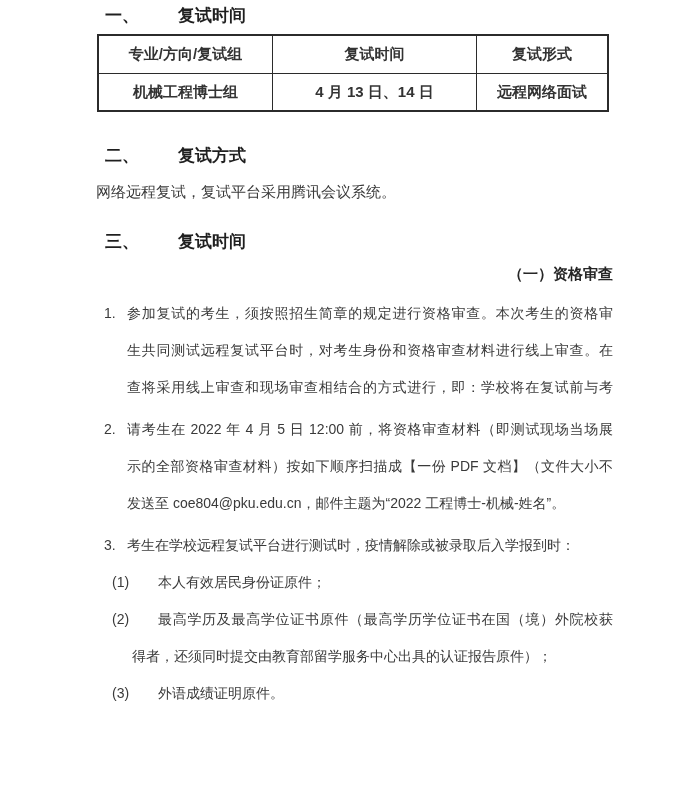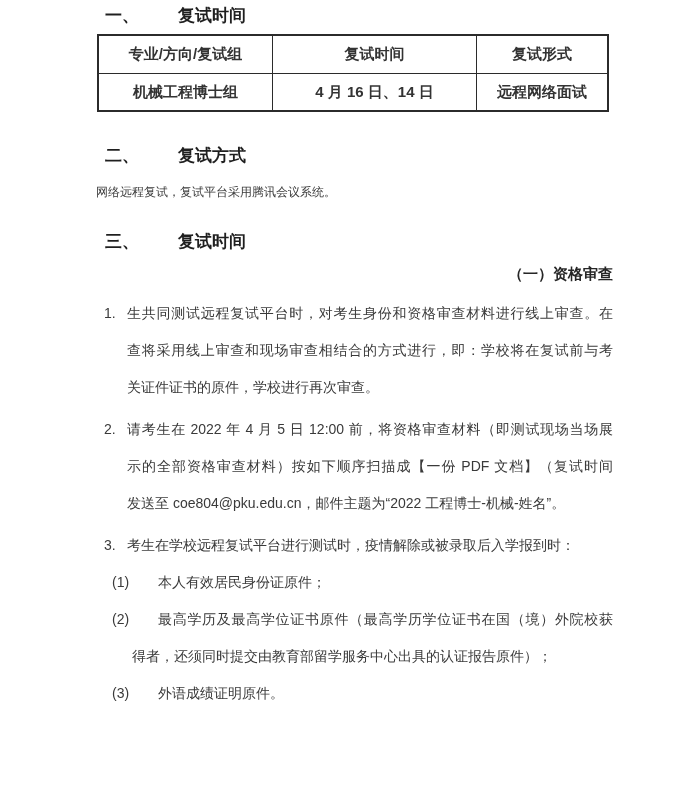--- a/index.html
+++ b/index.html
@@ -30,21 +30,21 @@
     border: 1px solid #2b2b2b;
     font-size: 15px; font-weight: bold; color: #333333;
     text-align: center; vertical-align: middle; padding: 0;
   }
   table.sched th { height: 37px; }
   table.sched td { height: 36px; }
   .col-1 { width: 173px; } .col-2 { width: 203px; } .col-3 { width: 130px; }
 
   
   .method-par {
-    margin: 16px 0 0 0; font-size: 12px; line-height: 20px; color: #3a3a3a;
+    margin: 16px 0 0 0; font-size: 15px; line-height: 20px; color: #3a3a3a;
   }
 
   
   .subhead {
     margin: 13px 0 0 14px; font-size: 15px; font-weight: bold;
     color: #262626; line-height: 18px; text-align: right;
   }
 
   
   .items { margin-top: 12px; font-size: 14px; }
@@ -83,21 +83,21 @@
     <thead>
       <tr>
         <th class="col-1">专业/方向/复试组</th>
         <th class="col-2">复试时间</th>
         <th class="col-3">复试形式</th>
       </tr>
     </thead>
     <tbody>
       <tr>
         <td>机械工程博士组</td>
-        <td>4 月 16 日、14 日</td>
+        <td>4 月 13 日、14 日</td>
         <td>远程网络面试</td>
       </tr>
     </tbody>
   </table>
 
   <h2 class="sec sec-2">
     <span class="sec-num">二、</span>
     <span class="sec-title">复试方式</span>
   </h2>
 
@@ -109,30 +109,30 @@
   </h2>
 
   <h4 class="subhead">
     <span>（一）</span><span>资格审查</span>
   </h4>
 
   <div class="items">
     <div class="item">
       <span class="num">1.</span>
       <div class="item-body">
+          <div class="tline">参加复试的考生，须按照招生简章的规定进行资格审查。本次考生的资格审</div>
           <div class="tline">生共同测试远程复试平台时，对考生身份和资格审查材料进行线上审查。在</div>
           <div class="tline">查将采用线上审查和现场审查相结合的方式进行，即：学校将在复试前与考</div>
-          <div class="tline last">关证件证书的原件，学校进行再次审查。</div>
         </div>
     </div>
     <div class="item">
       <span class="num">2.</span>
       <div class="item-body">
           <div class="tline">请考生在 2022 年 4 月 5 日 12:00 前，将资格审查材料（即测试现场当场展</div>
-          <div class="tline">示的全部资格审查材料）按如下顺序扫描成【一份 PDF 文档】（复试时间</div>
+          <div class="tline">示的全部资格审查材料）按如下顺序扫描成【一份 PDF 文档】（文件大小不</div>
           <div class="tline last">发送至 coe804@pku.edu.cn，邮件主题为“2022 工程博士-机械-姓名”。</div>
         </div>
     </div>
     <div class="item">
       <span class="num">3.</span>
       <div class="item-body">
           <div class="tline last">考生在学校远程复试平台进行测试时，疫情解除或被录取后入学报到时：</div>
         </div>
     </div>
 

